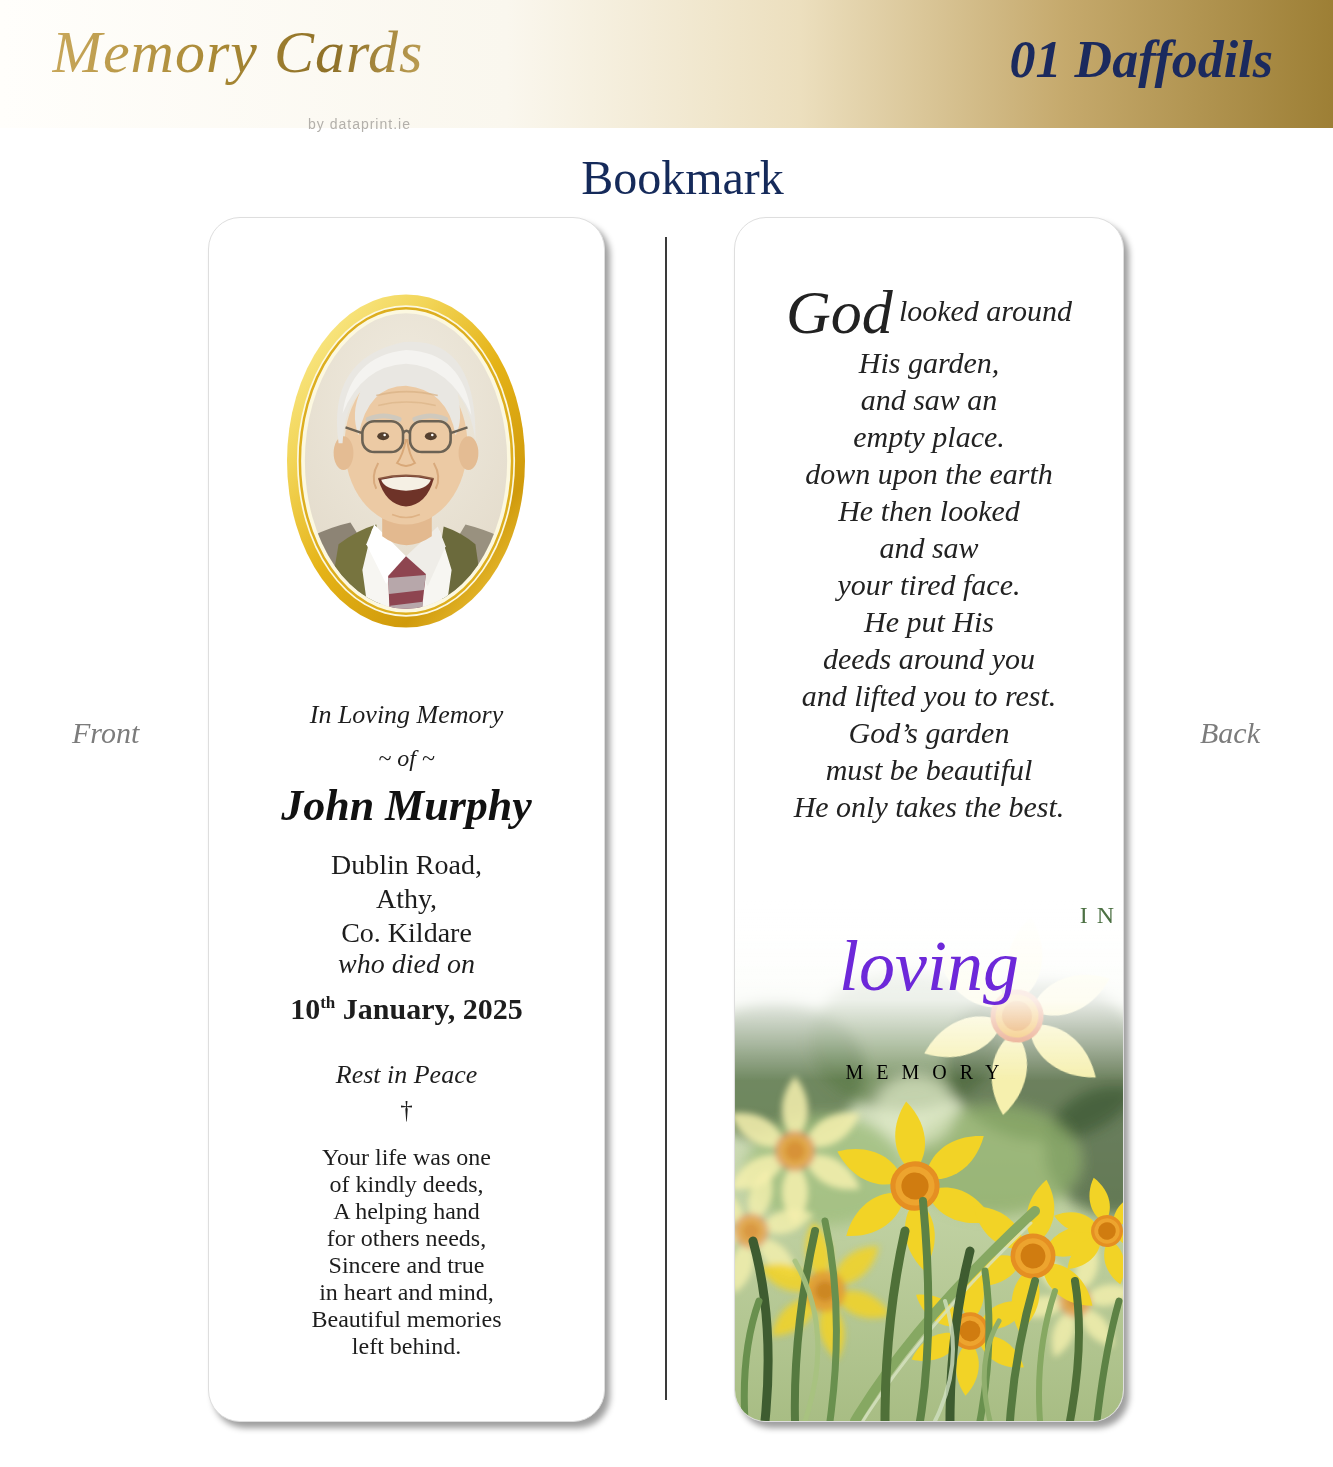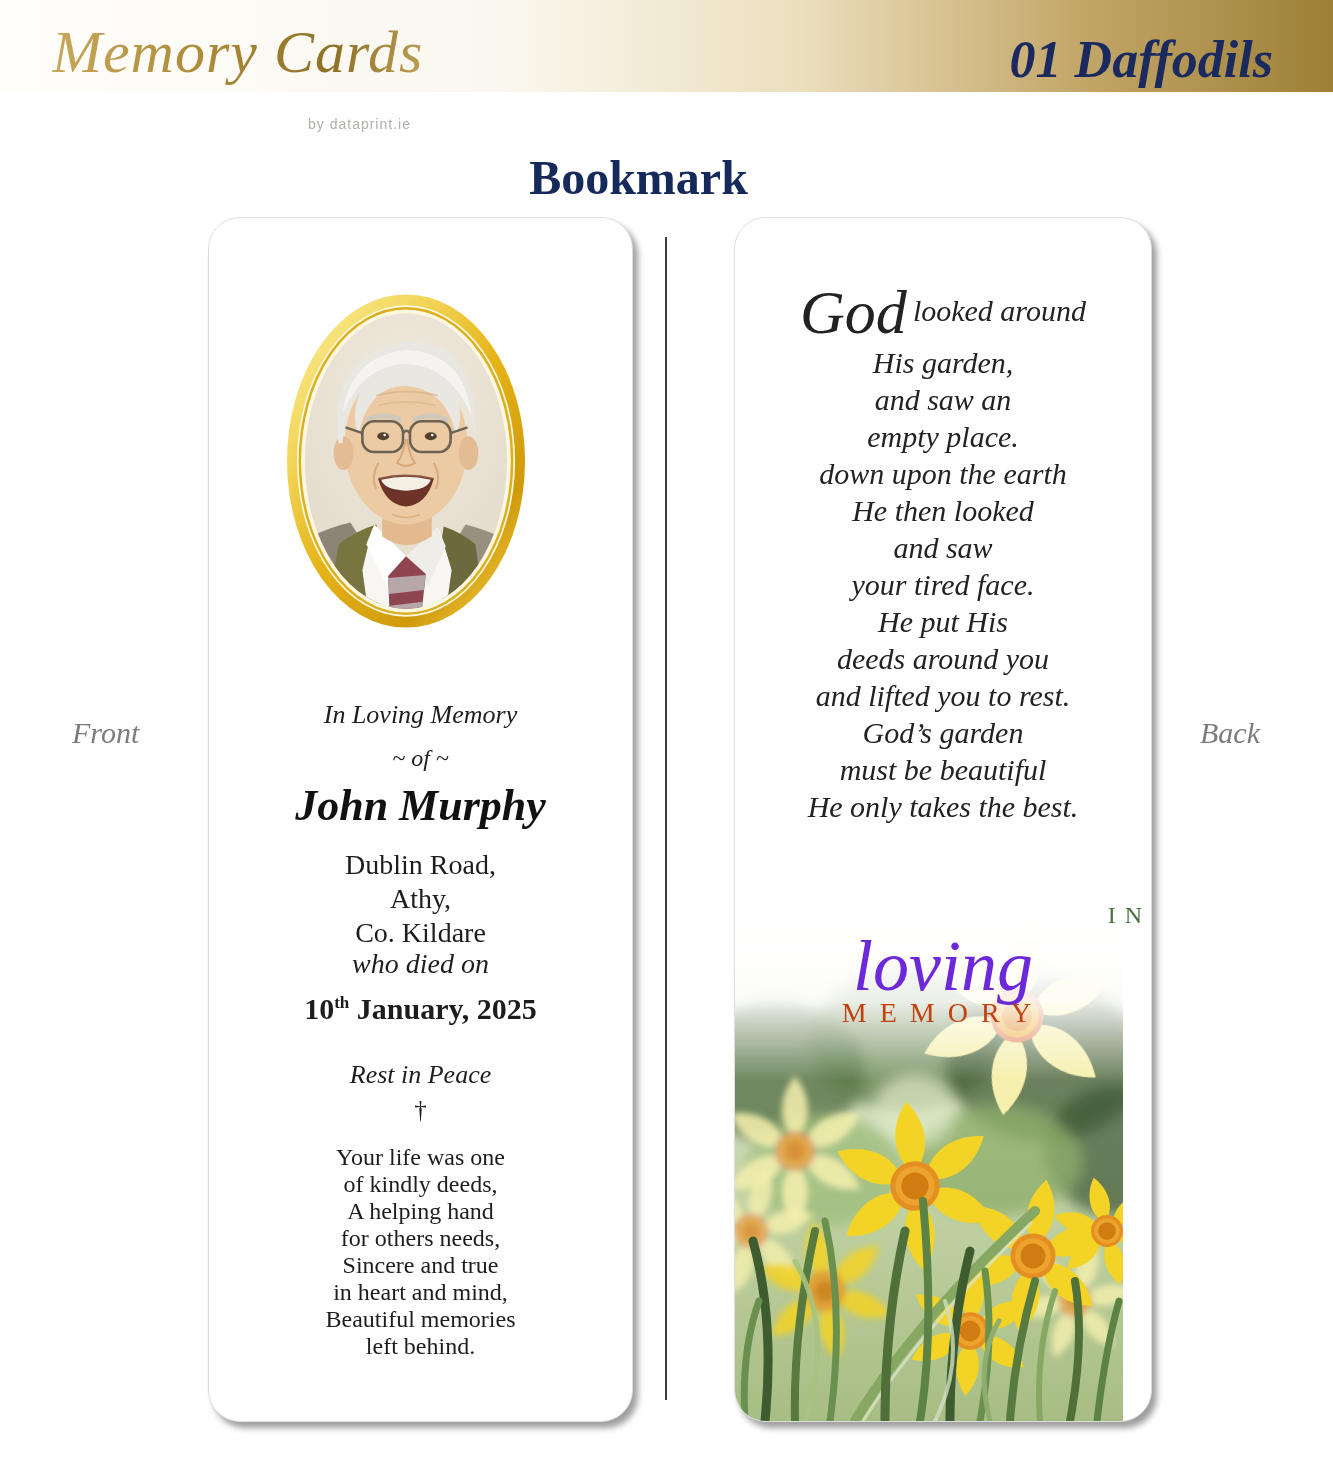--- a/index.html
+++ b/index.html
@@ -2,53 +2,53 @@
 <html><head>
 <meta charset="utf-8">
 <style>
   html,body { margin:0; padding:0; background:#ffffff; }
   .page {
     position:relative; width:1333px; height:1467px; background:#ffffff;
     font-family:"Liberation Serif","DejaVu Serif",serif; overflow:hidden;
   }
   
   .header {
-    position:absolute; left:0; top:0; width:1333px; height:92px;
+    position:absolute; left:0; top:0; width:1333px; height:128px;
     background:linear-gradient(90deg,#fffefb 0%,#faf7ee 38%,#ecdfbe 60%,#c5a96c 80%,#9d7f35 100%);
     text-align:right;
   }
   .logo-script {
     position:absolute; left:52px; top:18px; font-size:60px; font-style:italic;
     letter-spacing:1px;
     background:linear-gradient(100deg,#c9a85c 0%,#a98935 45%,#8e7027 75%,#bd9f55 100%);
     -webkit-background-clip:text; background-clip:text; color:transparent;
   }
   .logo-sub {
     position:absolute; left:308px; top:100px; font-family:"Liberation Sans",sans-serif;
     font-size:14px; color:#b3b0ab; letter-spacing:1px;margin-top:16px;
   }
   .design-code {
     position:absolute; right:60px; top:30px; font-size:52px; font-weight:bold;
     font-style:italic; color:#1b2a5e;
   }
   
   .page-title {
     position:absolute; left:0; top:150px; width:1277px; margin:0; text-align:center;
-    font-size:48px; font-weight:bold; color:#152a5a;
+    font-size:48px; font-weight:normal; color:#152a5a;padding-left:44px;
   }
   .side-label { position:absolute; top:716px; font-size:30px; font-style:italic; color:#7c7c7c; }
   .front-label { left:72px; }
   .back-label { left:1200px; }
   .divider { position:absolute; left:665px; top:237px; width:2px; height:1163px; background:#3a3a3a; }
   
   .card {
     position:absolute; top:217px; height:1203px; background:#ffffff;
     border:1px solid #dedede; border-radius:32px; overflow:hidden;
     box-shadow:5px 6px 6px rgba(0,0,0,0.38);
-    text-align:center; color:#1d1d1d;padding-left:28px;
+    text-align:center; color:#1d1d1d;
   }
   .card-front { left:208px; width:395px; }
   .card-back  { left:734px; width:388px; }
   
   .oval-frame { position:absolute; left:78px; top:76px; width:238px; height:334px; }
   .ilm   { position:absolute; left:0; top:482px; width:100%; font-size:26px; font-style:italic; }
   .of    { position:absolute; left:0; top:527px; width:100%; font-size:24px; font-style:italic; }
   .name  { position:absolute; left:0; top:562px; width:100%; font-size:44px; font-weight:bold; font-style:italic; color:#111; }
   .address { position:absolute; left:0; top:630px; width:100%; font-size:28px; line-height:34px; }
   .died  { position:absolute; left:0; top:730px; width:100%; font-size:28px; font-style:italic; }
@@ -64,22 +64,22 @@
   .poem-line { line-height:37px; }
   .in-word {
     position:absolute; left:0; top:683px; width:100%; font-size:24px; line-height:28px;
     letter-spacing:9px; color:#4d7144; z-index:3;text-align:right;
   }
   .loving-word {
     position:absolute; left:0; top:709px; width:100%; font-size:72px; line-height:78px;
     font-style:italic; color:#6d28d9; z-index:3;
   }
   .memory-word {
-    position:absolute; left:0; top:780px; width:100%; font-size:28px; line-height:30px;
-    letter-spacing:13px; color:#c2410c; z-index:3;
+    position:absolute; left:0; top:839px; width:100%; font-size:20px; line-height:30px;
+    letter-spacing:13px; color:#000000; z-index:3;
   }
   .flowers { position:absolute; left:0; bottom:0; width:388px; height:520px; z-index:1; }
   .flowers svg { display:block; }
 </style>
 </head>
 <body>
 
 <div class="page">
 
   <div class="header">

